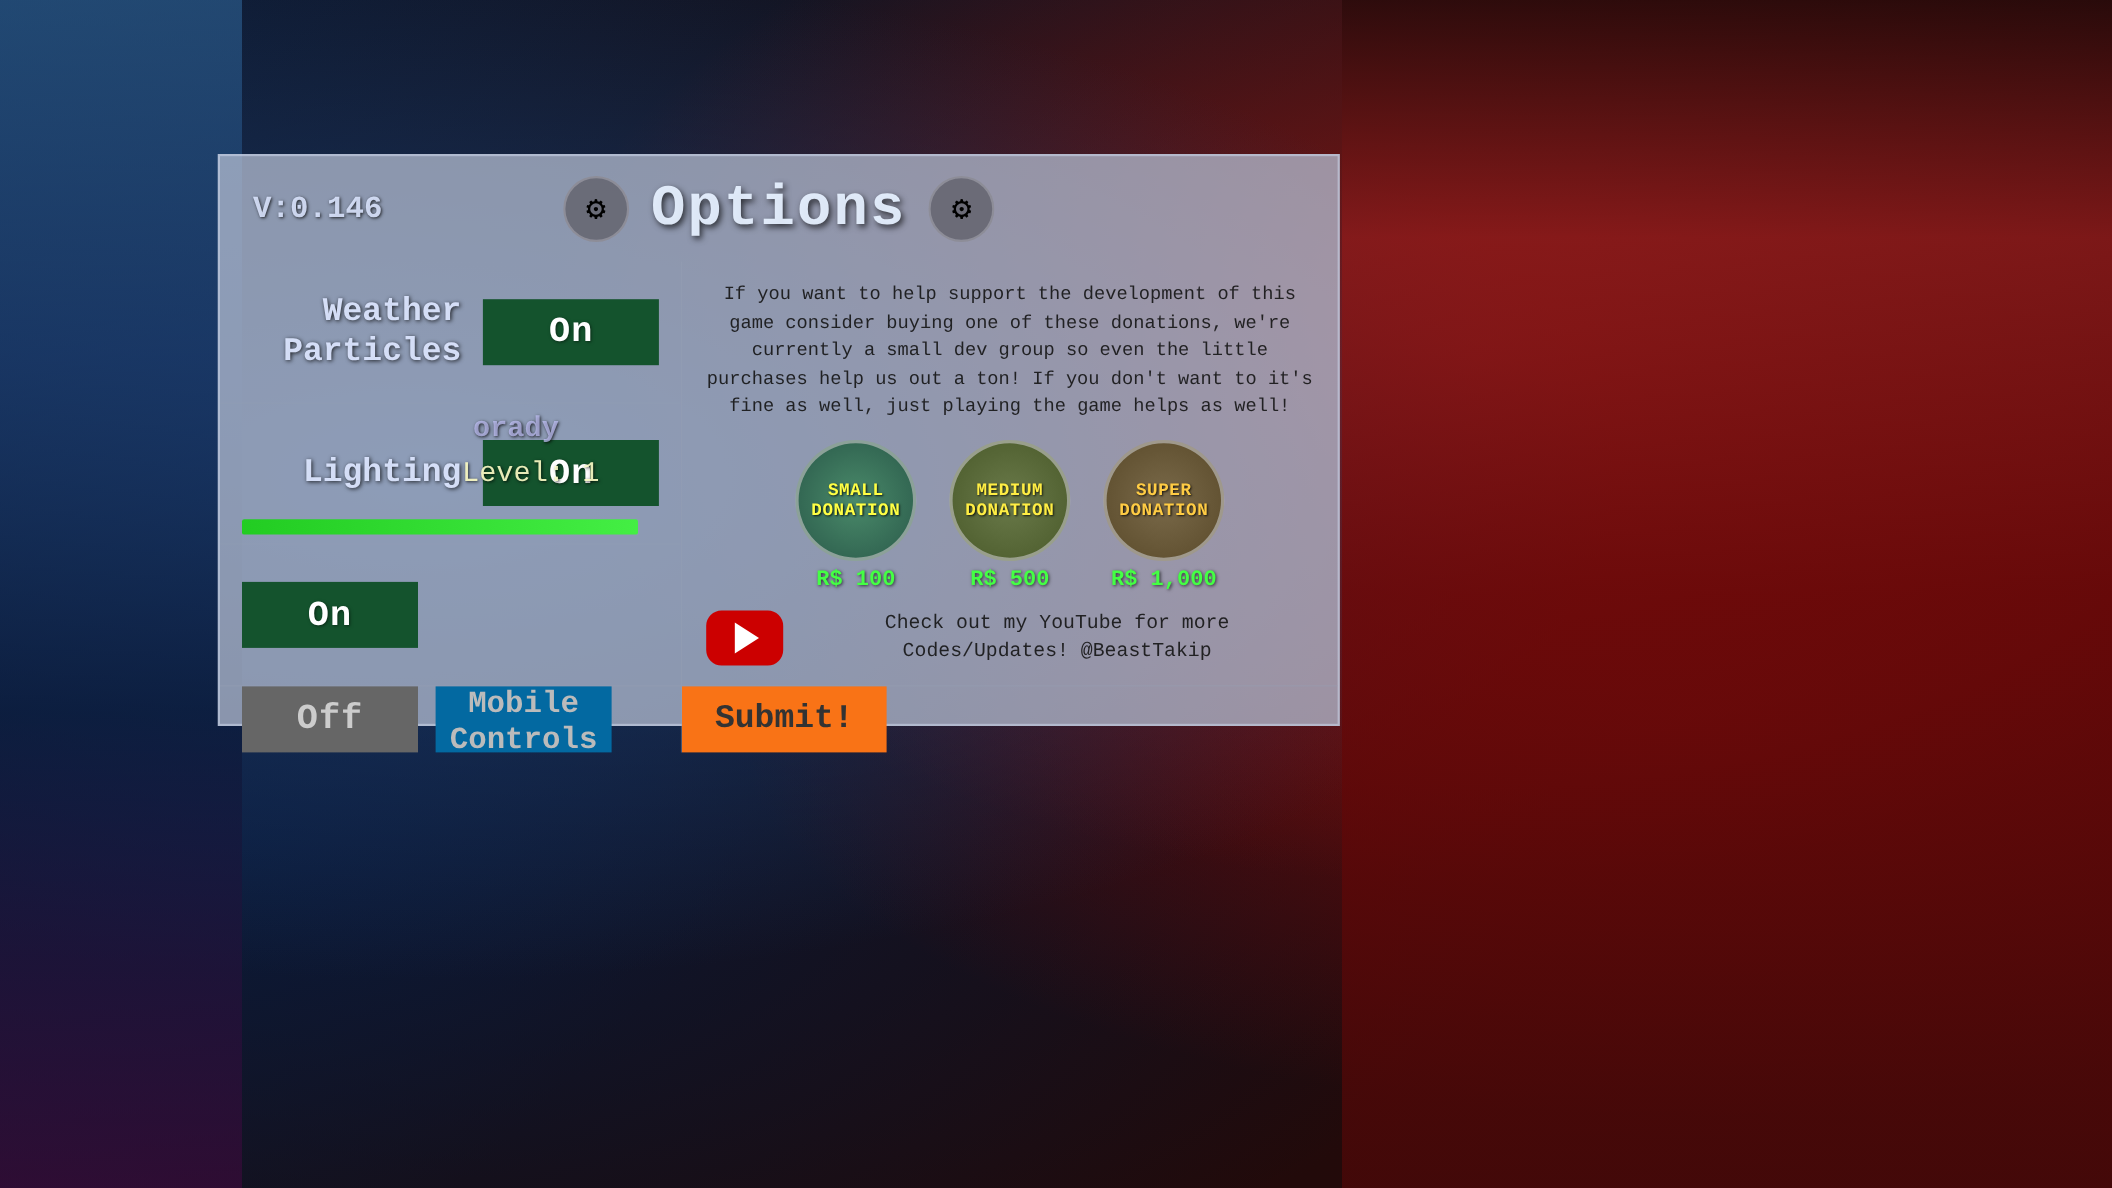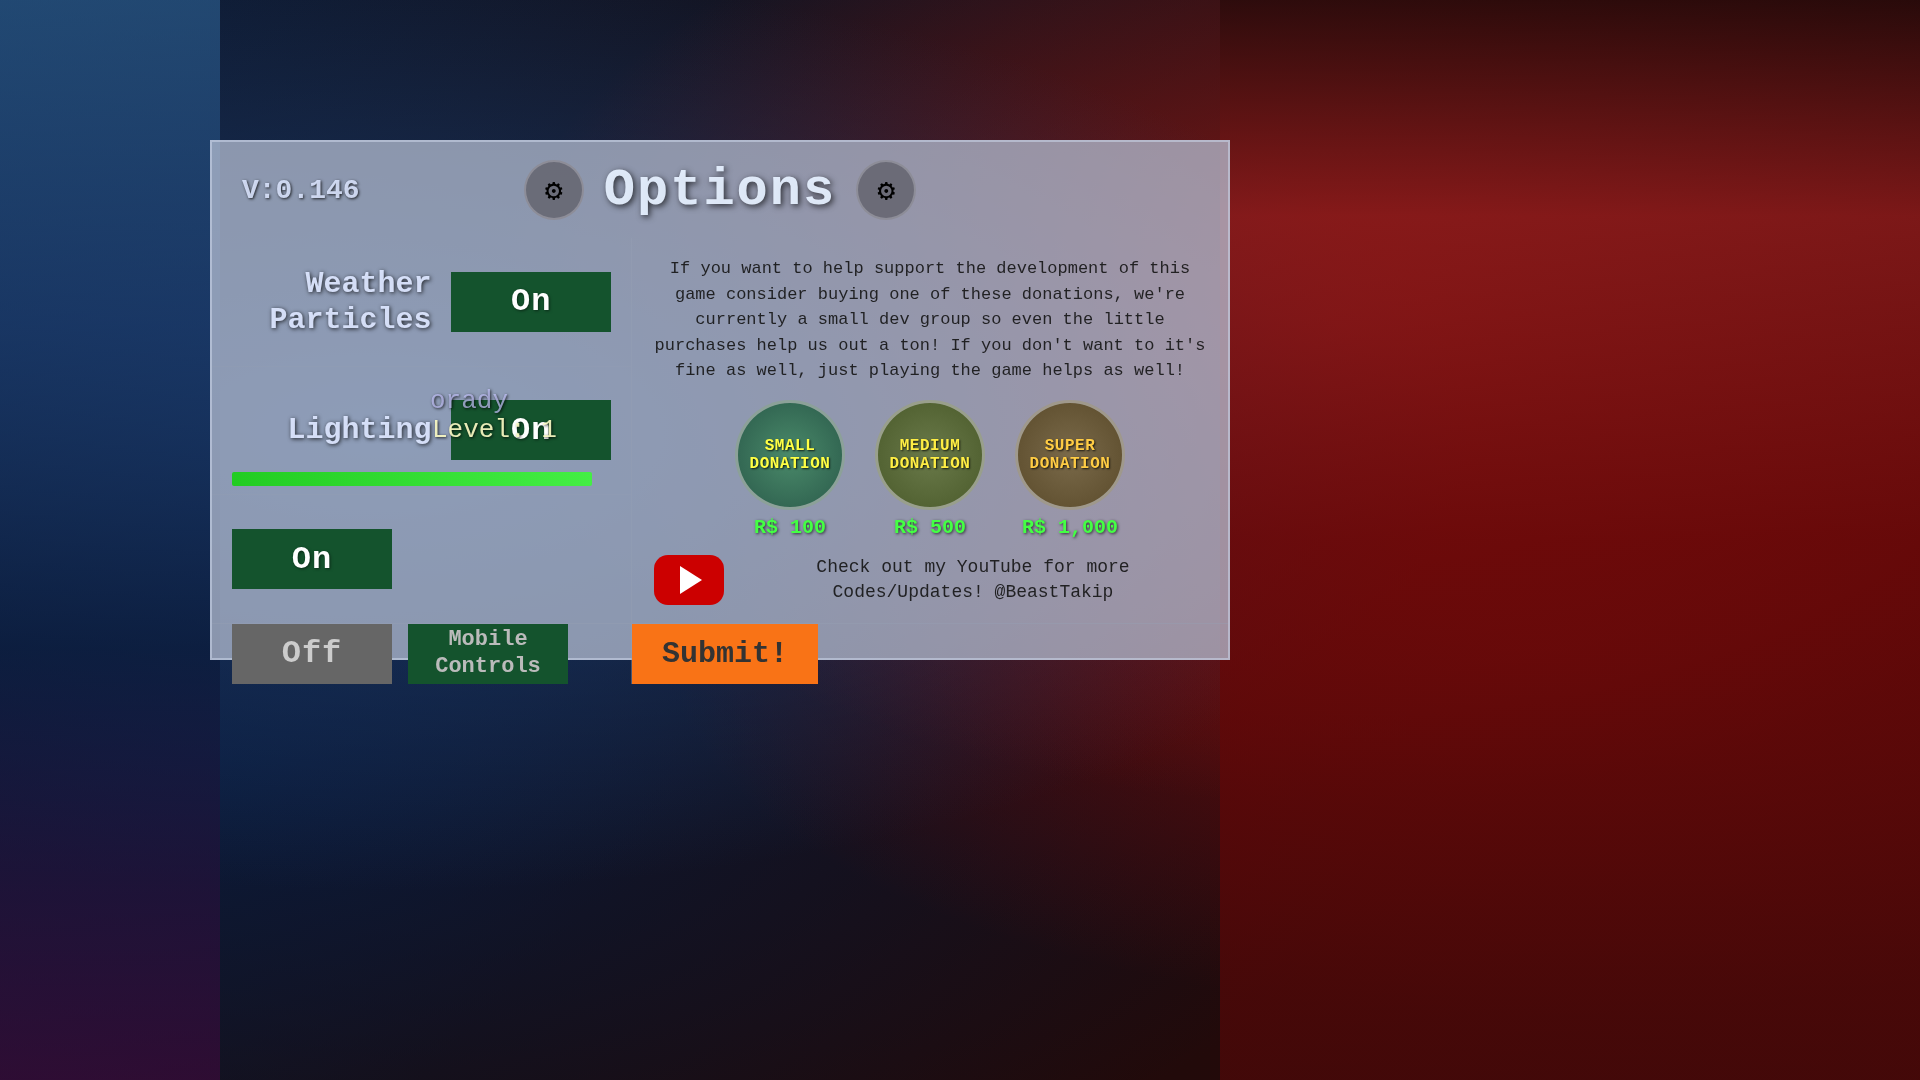--- a/index.html
+++ b/index.html
@@ -42,21 +42,21 @@
       top: 0;
       width: 700px;
       height: 100%;
       background: linear-gradient(180deg, #2a0a0a 0%, #8b1a1a 20%, #6b0808 50%, #4a0808 100%);
       opacity: 0.8;
       z-index: 0;
     }
 
     .modal-overlay {
       position: absolute;
-      left: 210px;
+      left: 198px;
       top: 140px;
       width: 1020px;
       height: 520px;
       background: rgba(180, 190, 210, 0.75);
       border: 2px solid rgba(200, 210, 230, 0.6);
       z-index: 10;
       display: flex;
       flex-direction: column;
     }
 
@@ -298,26 +298,26 @@
       align-items: center;
       padding: 0 20px;
       gap: 16px;
       flex: 0 0 420px;
       border-right: 1px solid rgba(150,160,180,0.4);
     }
 
     .mobile-controls-btn {
       width: 160px;
       height: 60px;
-      background: #14532d;
+      background: #0369a1;
       color: #bbbbbb;
       border: none;
       cursor: pointer;
       font-family: 'Courier New', Courier, monospace;
-      font-size: 22px;
+      font-size: 28px;
       font-weight: bold;
       line-height: 1.2;
       margin: auto 0;
     }
 
     .code-section {
       flex: 1;
       display: flex;
       align-items: center;
     }
@@ -349,25 +349,24 @@
       height: 100%;
       white-space: nowrap;
     }
 
     .player-name {
       position: absolute;
       left: 430px;
       top: 374px;
       font-size: 26px;
       color: rgba(200,200,255,0.7);
-      font-weight: normal;
+      font-weight: bold;
       text-shadow: 1px 1px 3px rgba(0,0,0,0.8);
       z-index: 15;
       pointer-events: none;
-      margin-top: 12px;
     }
   </style>
 </head>
 <body>
 
 <div class="bg"></div>
 <div class="bg-decor-left"></div>
 <div class="bg-decor-right"></div>
 
 <div class="modal-overlay">

